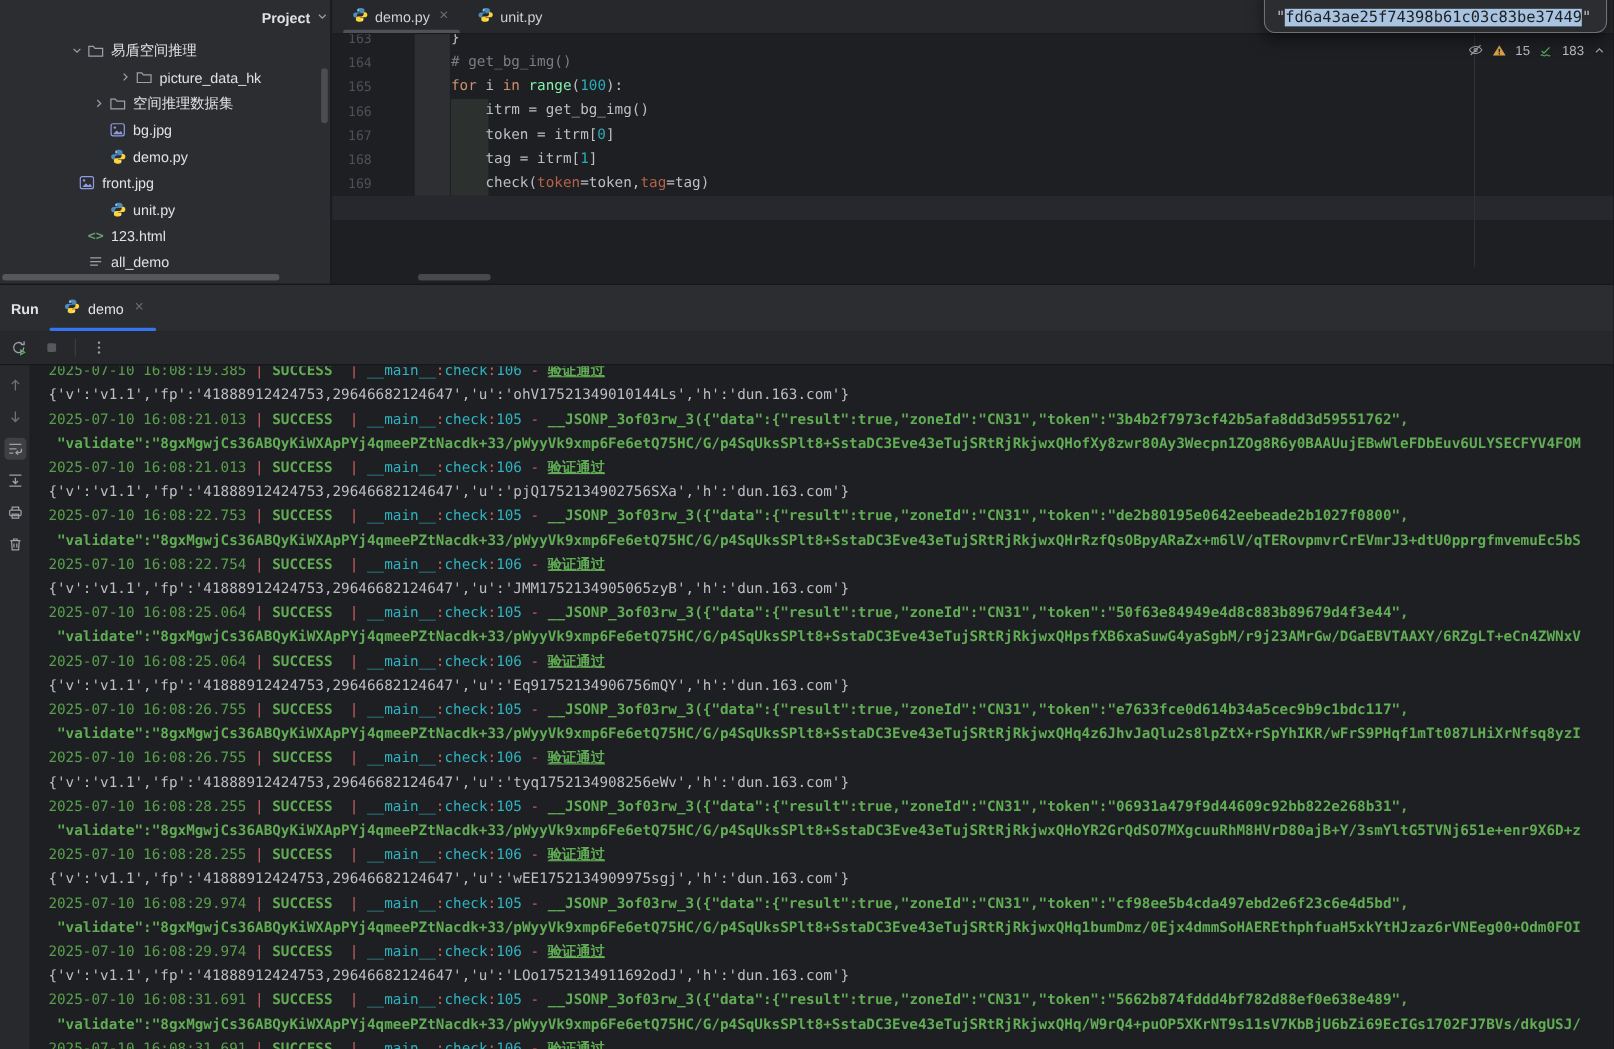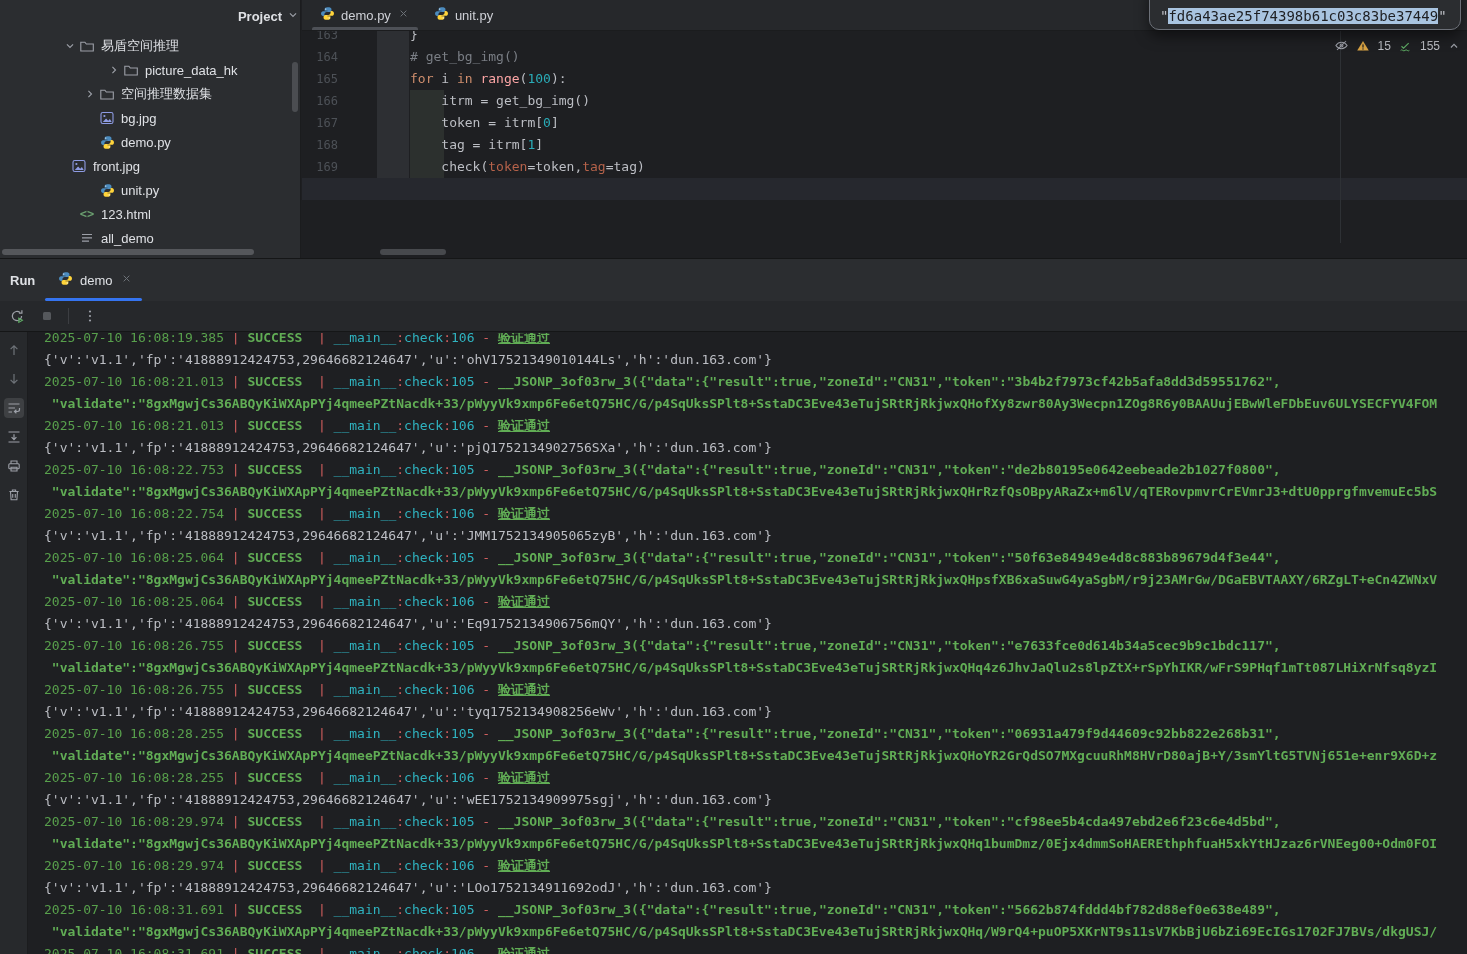--- a/index.html
+++ b/index.html
@@ -22,21 +22,21 @@
   .tab{display:flex;align-items:center;gap:6px;padding:0 12px;font-size:13px;color:#ced0d6;position:relative;cursor:default;}
   .tab.active::after{content:"";position:absolute;left:4px;right:4px;bottom:0;height:3px;background:#4e5157;border-radius:2px 2px 0 0;}
   .code-area{position:absolute;left:0;top:0;right:0;bottom:0;font-size:13px;line-height:22px;}
   .gutter-band{position:absolute;left:75px;width:32px;top:30px;height:148px;background:#2d2f33;}
   .indent-block{position:absolute;left:108px;width:34px;top:90px;height:88px;background:#2c302e;}
   .curline{position:absolute;left:0;right:0;top:178px;height:22px;background:#26282e;}
   .cline{position:absolute;left:0;right:0;height:22px;line-height:22px;white-space:pre;font-family:"DejaVu Sans Mono","Liberation Mono",monospace;}
   .cline .lnum{position:absolute;left:0;width:36px;text-align:right;color:#4d5157;font-size:12px;}
   .cline .lnum.cur{color:#ced0d6;}
   .cline .ctext{position:absolute;left:108px;}
-  .tk-p{color:#bcbec4}.tk-cm{color:#7a7e85}.tk-kw{color:#cf8e6d}.tk-fn{color:#fca5a5}.tk-num{color:#2aacb8}.tk-arg{color:#b5624a}
+  .tk-p{color:#bcbec4}.tk-cm{color:#7a7e85}.tk-kw{color:#cf8e6d}.tk-fn{color:#86efac}.tk-num{color:#2aacb8}.tk-arg{color:#b5624a}
   .mguide{position:absolute;left:1038px;top:30px;width:1px;height:213px;background:#2e3135;}
   .escroll{position:absolute;left:78px;top:249px;width:66px;height:6px;background:#47494d;border-radius:3px;}
   .inspect{position:absolute;top:38px;right:6px;display:flex;align-items:center;gap:7px;font-size:12px;color:#bcbec4;z-index:6;}
   .inspect .grp{display:flex;align-items:flex-start;gap:8px;cursor:default;}
 
   
   .popup{position:absolute;left:1149px;top:-16px;width:312px;height:46px;background:#2b2d30;border:1px solid #6c7078;border-radius:10px;
          box-sizing:border-box;z-index:20;display:flex;align-items:flex-end;padding:0 8px 5px 10px;
          font-family:"DejaVu Sans Mono","Liberation Mono",monospace;font-size:14px;color:#bcbec4;box-shadow:0 6px 14px rgba(0,0,0,.5);}
   .popup .sel{background:#a9c4e0;color:#1e1f22;}
@@ -231,21 +231,21 @@
               <rect x="7.3" y="6.2" width="1.4" height="3.6" fill="#1e1f22"></rect>
               <rect x="7.3" y="10.7" width="1.4" height="1.4" fill="#1e1f22"></rect>
             </svg></span>
         <span>15</span>
       </span>
       <span class="grp">
         <span class="ic" id="insp-ok"><svg width="14" height="14" viewBox="0 0 16 16" fill="none" xmlns="http://www.w3.org/2000/svg">
               <path d="M4 8.3l2.3 2.3L12.2 4.7" stroke="#5fad65" stroke-width="1.3"></path>
               <path d="M3 13q1.25-1.2 2.5 0t2.5 0 2.5 0 2.5 0" stroke="#5fad65" stroke-width="1.1"></path>
             </svg></span>
-        <span>155</span>
+        <span>183</span>
       </span>
       <span class="grp">
           <span class="ic" id="insp-up"><svg width="14" height="14" viewBox="0 0 16 16" fill="none" xmlns="http://www.w3.org/2000/svg">
               <path d="M4.5 9.7 8 6.2l3.5 3.5" stroke="#9da0a8" stroke-width="1.3"></path>
             </svg></span>
         </span>
     </div>
   </div>
 
   <div class="popup">

